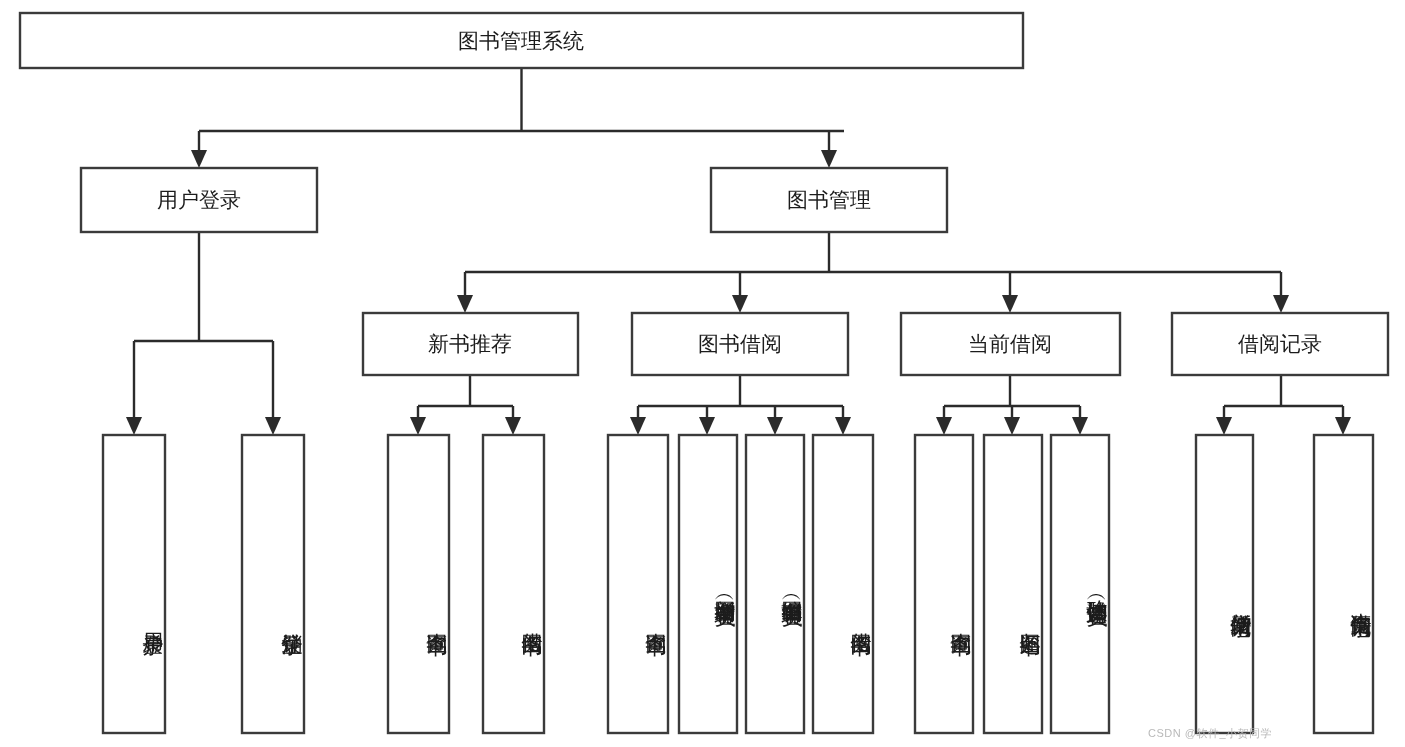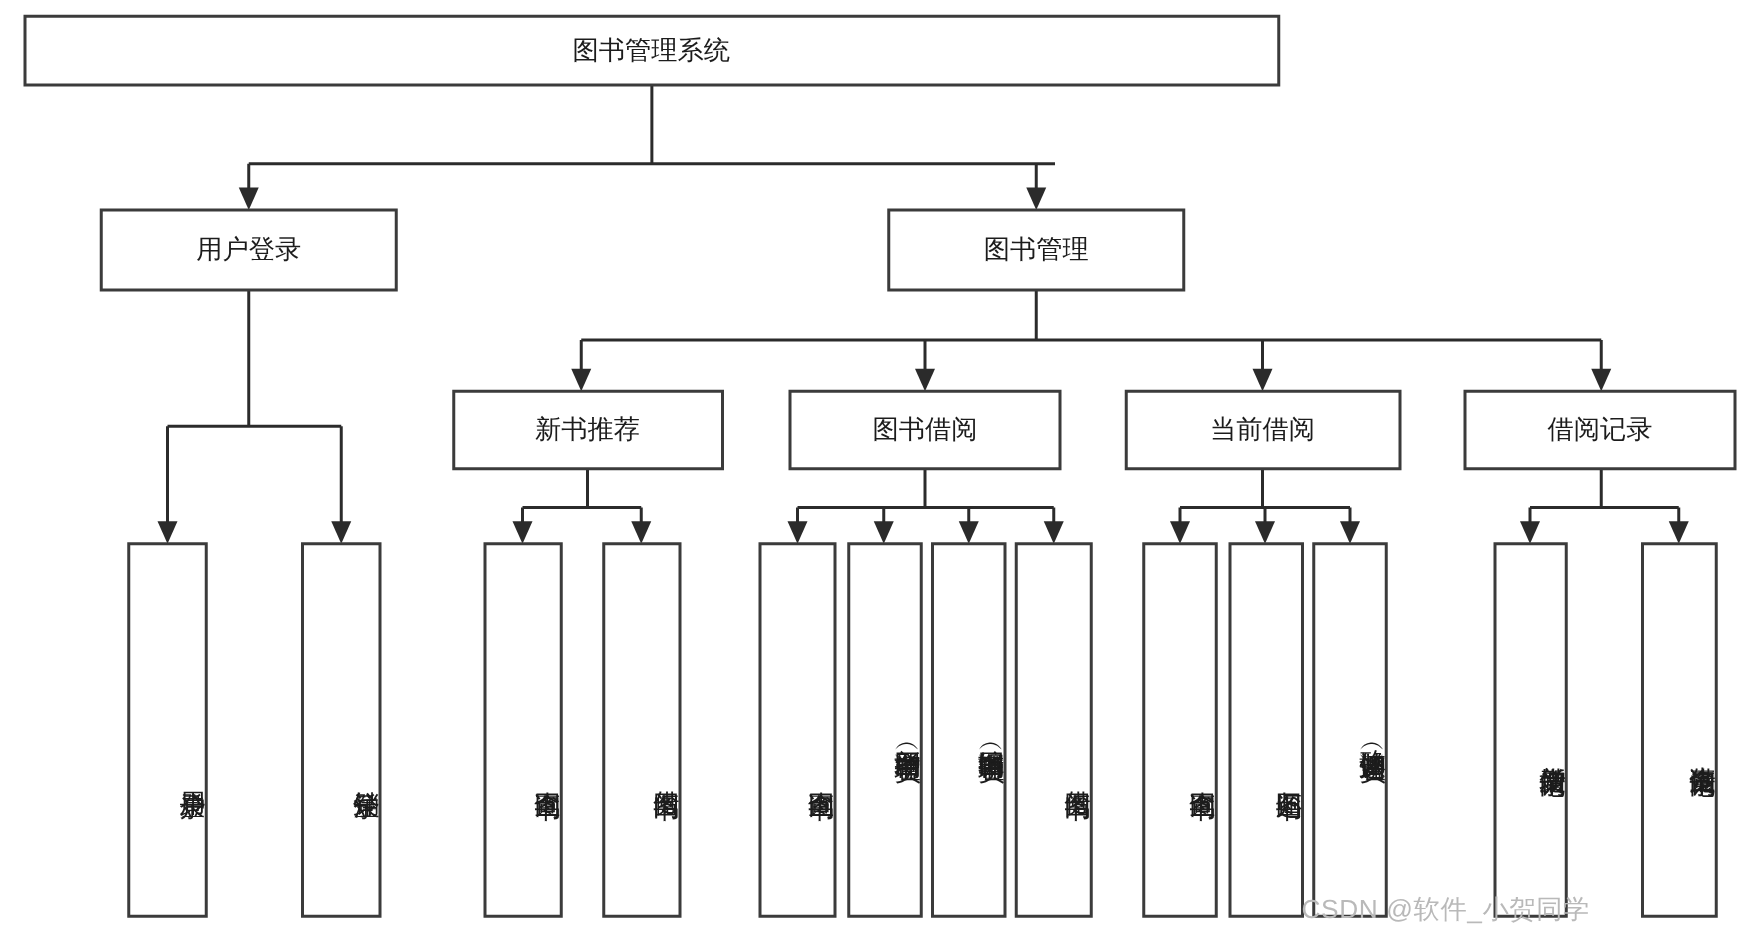--- a/index.html
+++ b/index.html
@@ -68,21 +68,21 @@
     display: flex;
     align-items: flex-start;
     justify-content: center;
     pointer-events: none;
   }
   .watermark {
     position: absolute;
     right: 8px;
     bottom: 6px;
     font-family: "Liberation Sans", "DejaVu Sans", sans-serif;
-    font-size: 21px;
+    font-size: 11px;
     color: #b9b9b9;
     letter-spacing: 0.5px;
     white-space: nowrap;
   }
 </style>
 </head>
 <body>
 
 <div id="diagram-root">
 

